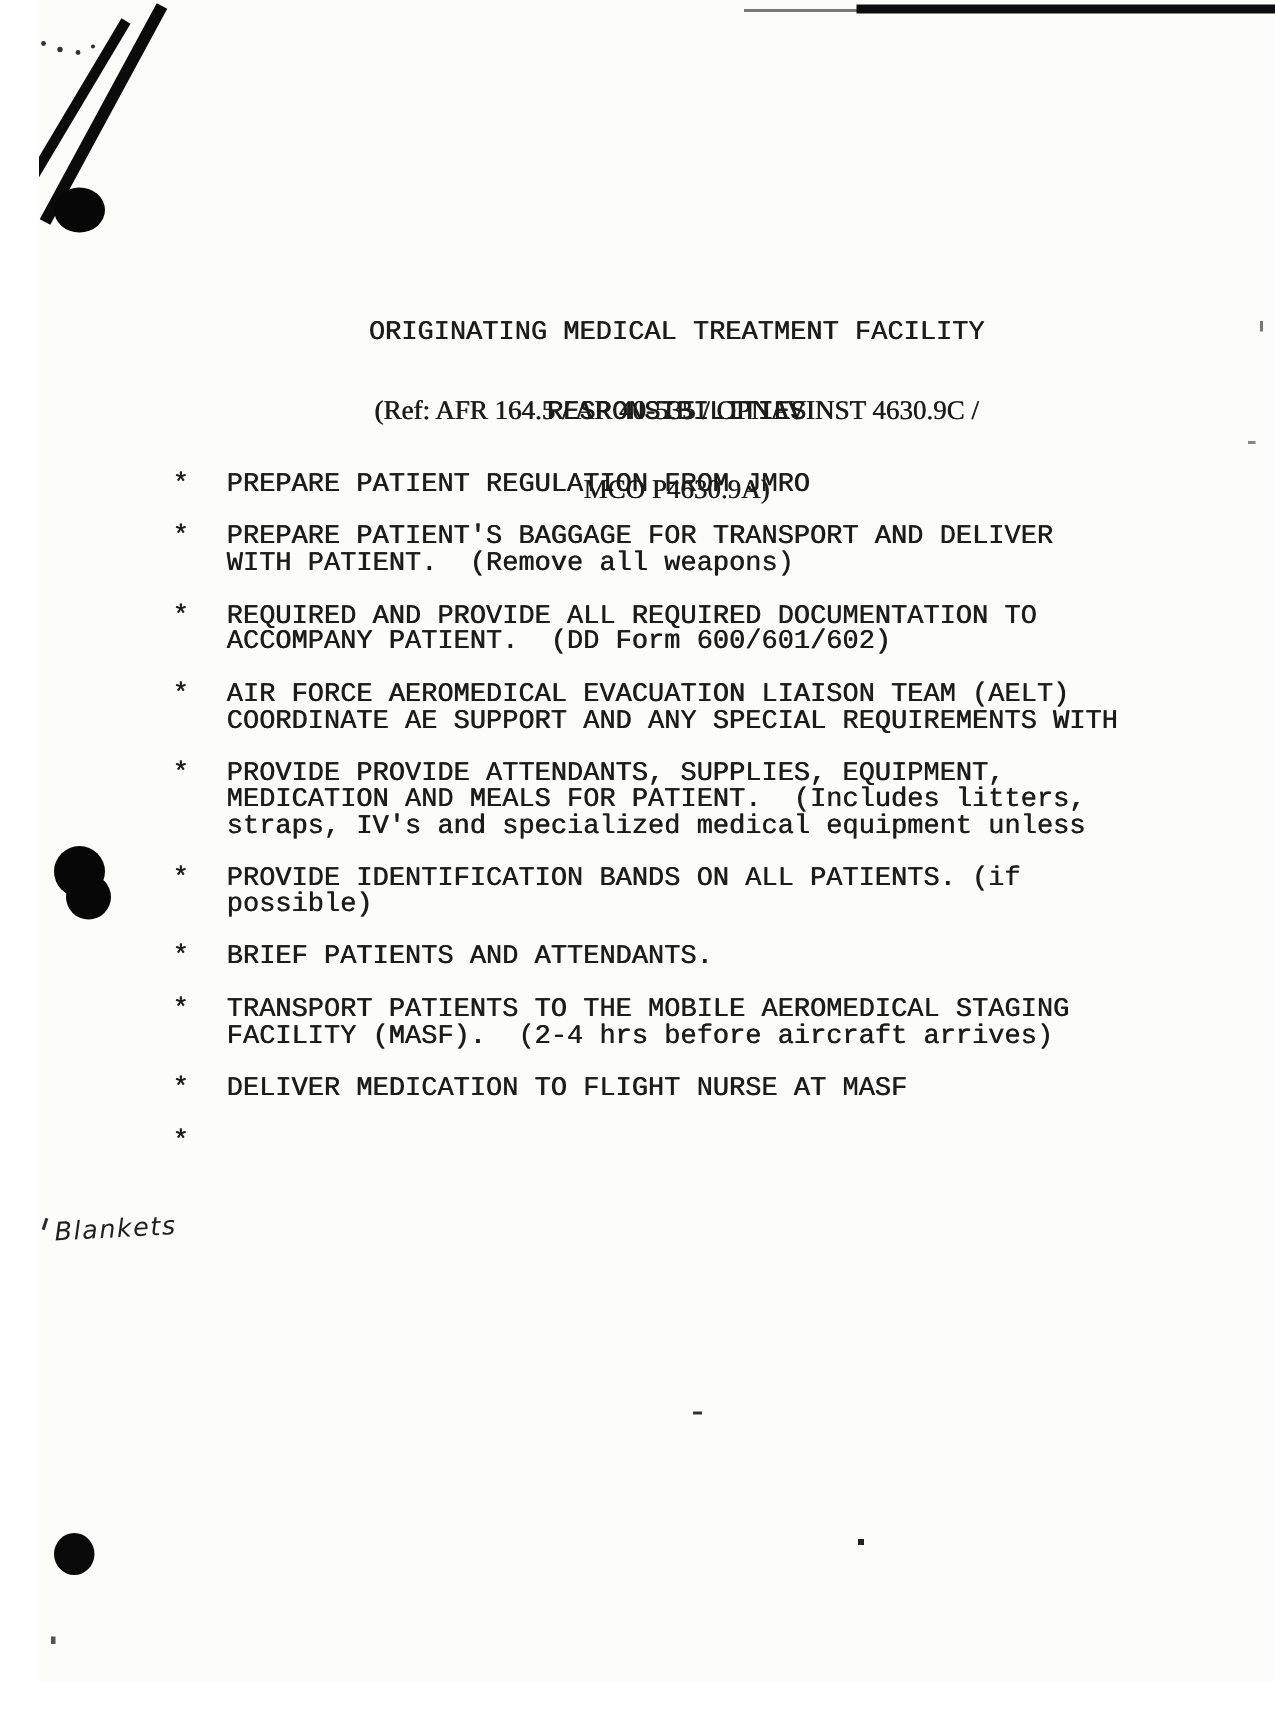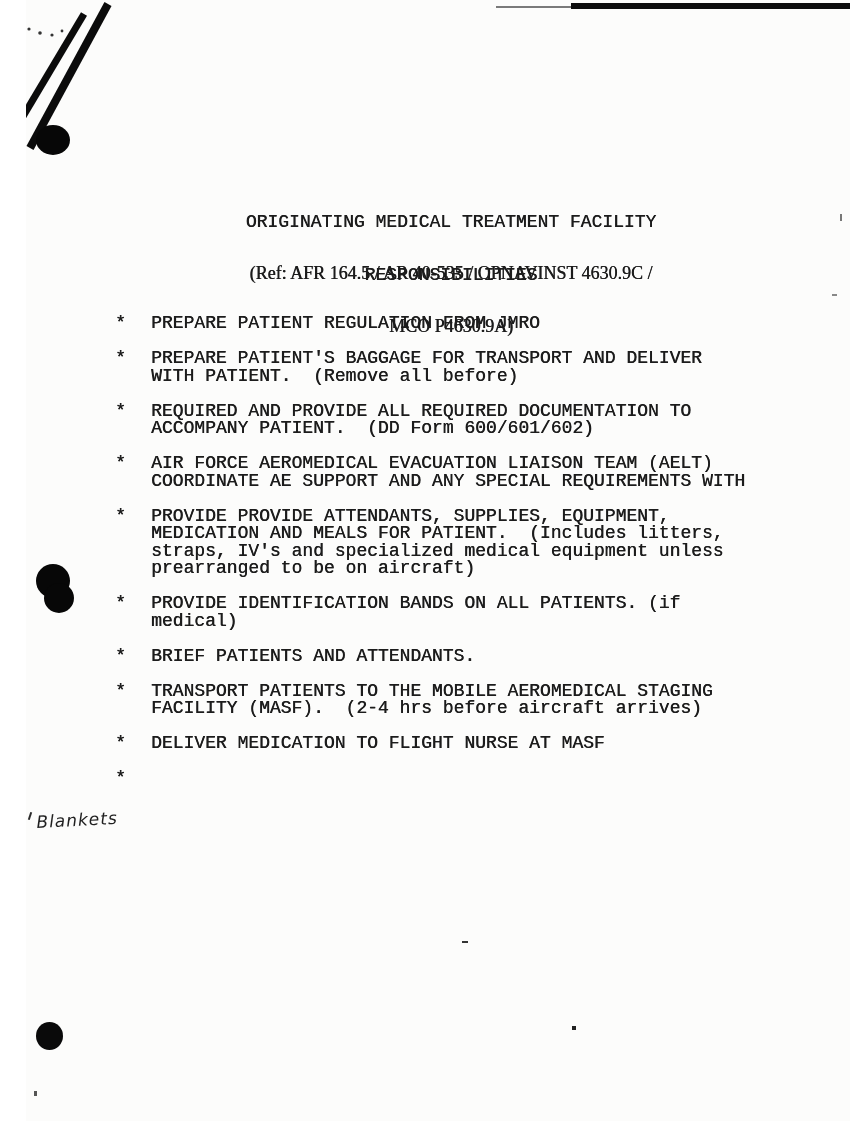--- a/index.html
+++ b/index.html
@@ -79,21 +79,21 @@
       <span class="b-star">*</span>
       <div class="b-lines">
           <div class="b-line">PREPARE PATIENT REGULATION FROM JMRO</div>
         </div>
     </div>
 
     <div class="bullet">
       <span class="b-star">*</span>
       <div class="b-lines">
           <div class="b-line">PREPARE PATIENT'S BAGGAGE FOR TRANSPORT AND DELIVER</div>
-          <div class="b-line">WITH PATIENT.  (Remove all before)</div>
+          <div class="b-line">WITH PATIENT.  (Remove all weapons)</div>
         </div>
     </div>
 
     <div class="bullet">
       <span class="b-star">*</span>
       <div class="b-lines">
           <div class="b-line">REQUIRED AND PROVIDE ALL REQUIRED DOCUMENTATION TO</div>
           <div class="b-line">ACCOMPANY PATIENT.  (DD Form 600/601/602)</div>
         </div>
     </div>
@@ -105,29 +105,28 @@
           <div class="b-line">COORDINATE AE SUPPORT AND ANY SPECIAL REQUIREMENTS WITH</div>
         </div>
     </div>
 
     <div class="bullet">
       <span class="b-star">*</span>
       <div class="b-lines">
           <div class="b-line">PROVIDE PROVIDE ATTENDANTS, SUPPLIES, EQUIPMENT,</div>
           <div class="b-line">MEDICATION AND MEALS FOR PATIENT.  (Includes litters,</div>
           <div class="b-line">straps, IV's and specialized medical equipment unless</div>
-          <div class="b-line">prearranged to be on aircraft)</div>
         </div>
     </div>
 
     <div class="bullet">
       <span class="b-star">*</span>
       <div class="b-lines">
           <div class="b-line">PROVIDE IDENTIFICATION BANDS ON ALL PATIENTS. (if</div>
-          <div class="b-line">medical)</div>
+          <div class="b-line">possible)</div>
         </div>
     </div>
 
     <div class="bullet">
       <span class="b-star">*</span>
       <div class="b-lines">
           <div class="b-line">BRIEF PATIENTS AND ATTENDANTS.</div>
         </div>
     </div>
 

